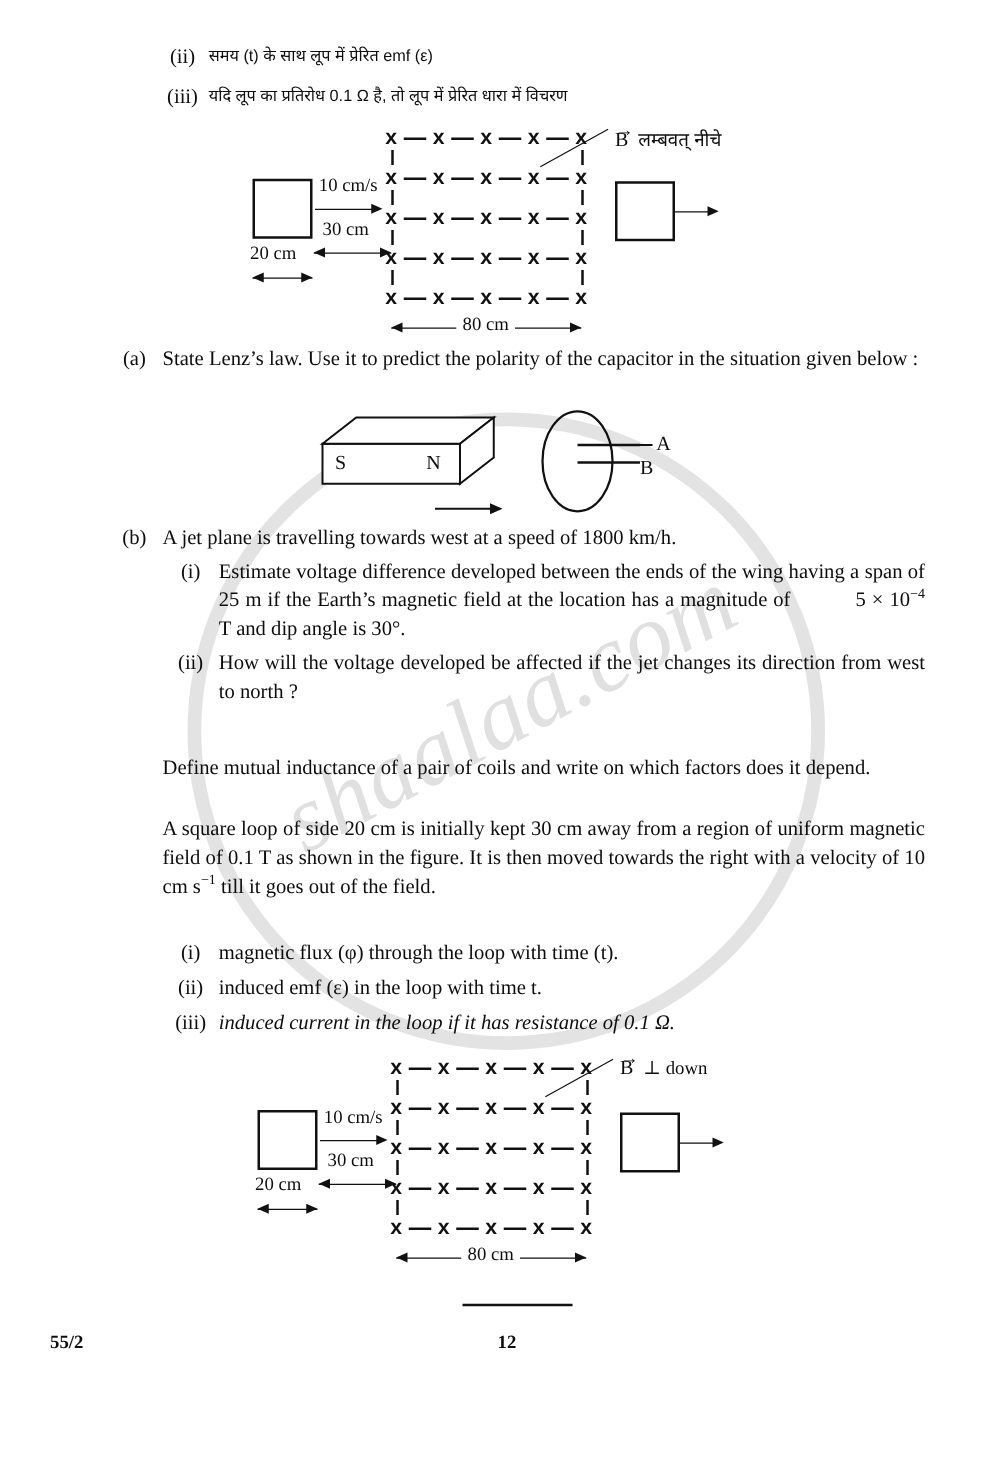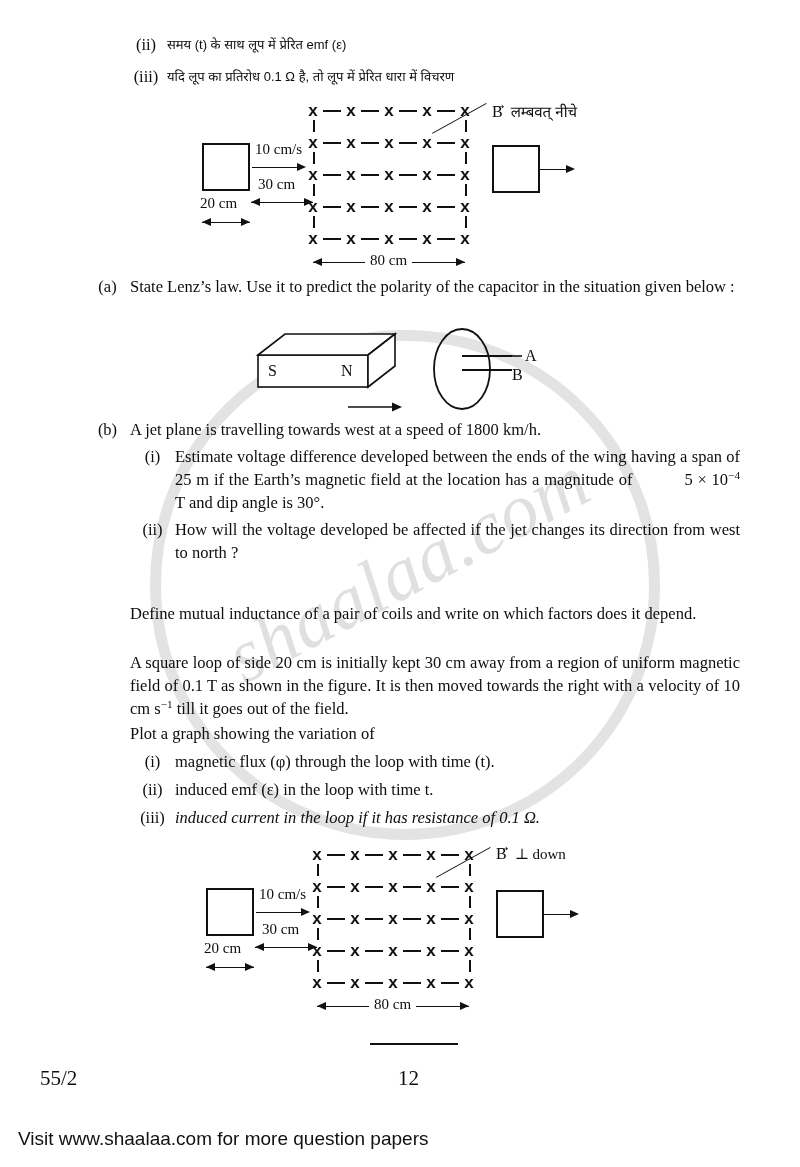--- a/index.html
+++ b/index.html
@@ -133,22 +133,22 @@
   
   .magnet-svg { position: absolute; left: 0; top: 0; }
 
   
   .footer-rule {
     position: absolute;
     border-top: 2px solid #111;
   }
   .footer-txt {
     position: absolute;
-    font-size: 21px;
-    font-weight: normal;
+    font-size: 15px;
+    font-weight: bold;
   }
   .visit-line {
     position: absolute;
     left: 18px; top: 1128px;
     font-family: "Liberation Sans", "DejaVu Sans", sans-serif;
     font-size: 19px;
     color: #111;
   }
 </style>
 </head>
@@ -321,21 +321,20 @@
   <div class="row t17" style="left:130px; top:518px; width:610px;">
     <span class="marker" style="width:45px;">(ii)</span>
     <span class="body-text">How will the voltage developed be affected if the jet changes its direction from west to north ?</span>
   </div>
 
 
   <div class="t17" style="position:absolute; left:130px; top:602px; width:610px; text-align:justify;">Define mutual inductance of a pair of coils and write on which factors does it depend.</div>
 
   <div class="t17" style="position:absolute; left:130px; top:651px; width:610px; text-align:justify;"><span>A square loop of side 20 cm is initially kept 30 cm away from a region of uniform magnetic field of 0.1 T as shown in the figure. It is then moved towards the right with a velocity of 10 cm s</span><sup>−1</sup> <span>till it goes out of the field.</span></div>
 
-  <div class="t17" style="position:absolute; left:130px; top:722px; width:610px;">Plot a graph showing the variation of</div>
 
   <div class="row t17" style="left:130px; top:750px; width:610px;">
     <span class="marker" style="width:45px;">(i)</span>
     <span class="body-text" style="text-align:left;">magnetic flux (φ) through the loop with time (t).</span>
   </div>
   <div class="row t17" style="left:130px; top:778px; width:610px;">
     <span class="marker" style="width:45px;">(ii)</span>
     <span class="body-text" style="text-align:left;">induced emf (ε) in the loop with time t.</span>
   </div>
   <div class="row t17" style="left:130px; top:806px; width:610px;">
@@ -443,15 +442,14 @@
       <div class="shaft" style="width:152px;"></div>
       <div class="head-l"></div>
       <div class="head-r" style="left:143px;"></div>
     </div>
     <div class="lbl" style="left:369px; top:165px; background:#fff; padding:0 5px;">80 cm</div>
   </div>
 
   <div class="footer-rule" style="left:370px; top:1043px; width:88px;"></div>
   <div class="footer-txt" style="left:40px; top:1066px;">55/2</div>
   <div class="footer-txt" style="left:398px; top:1066px;">12</div>
-  <div class="visit-line">Visit www.shaalaa.com for more question papers</div>
 
 </div>
 
 </body></html>

